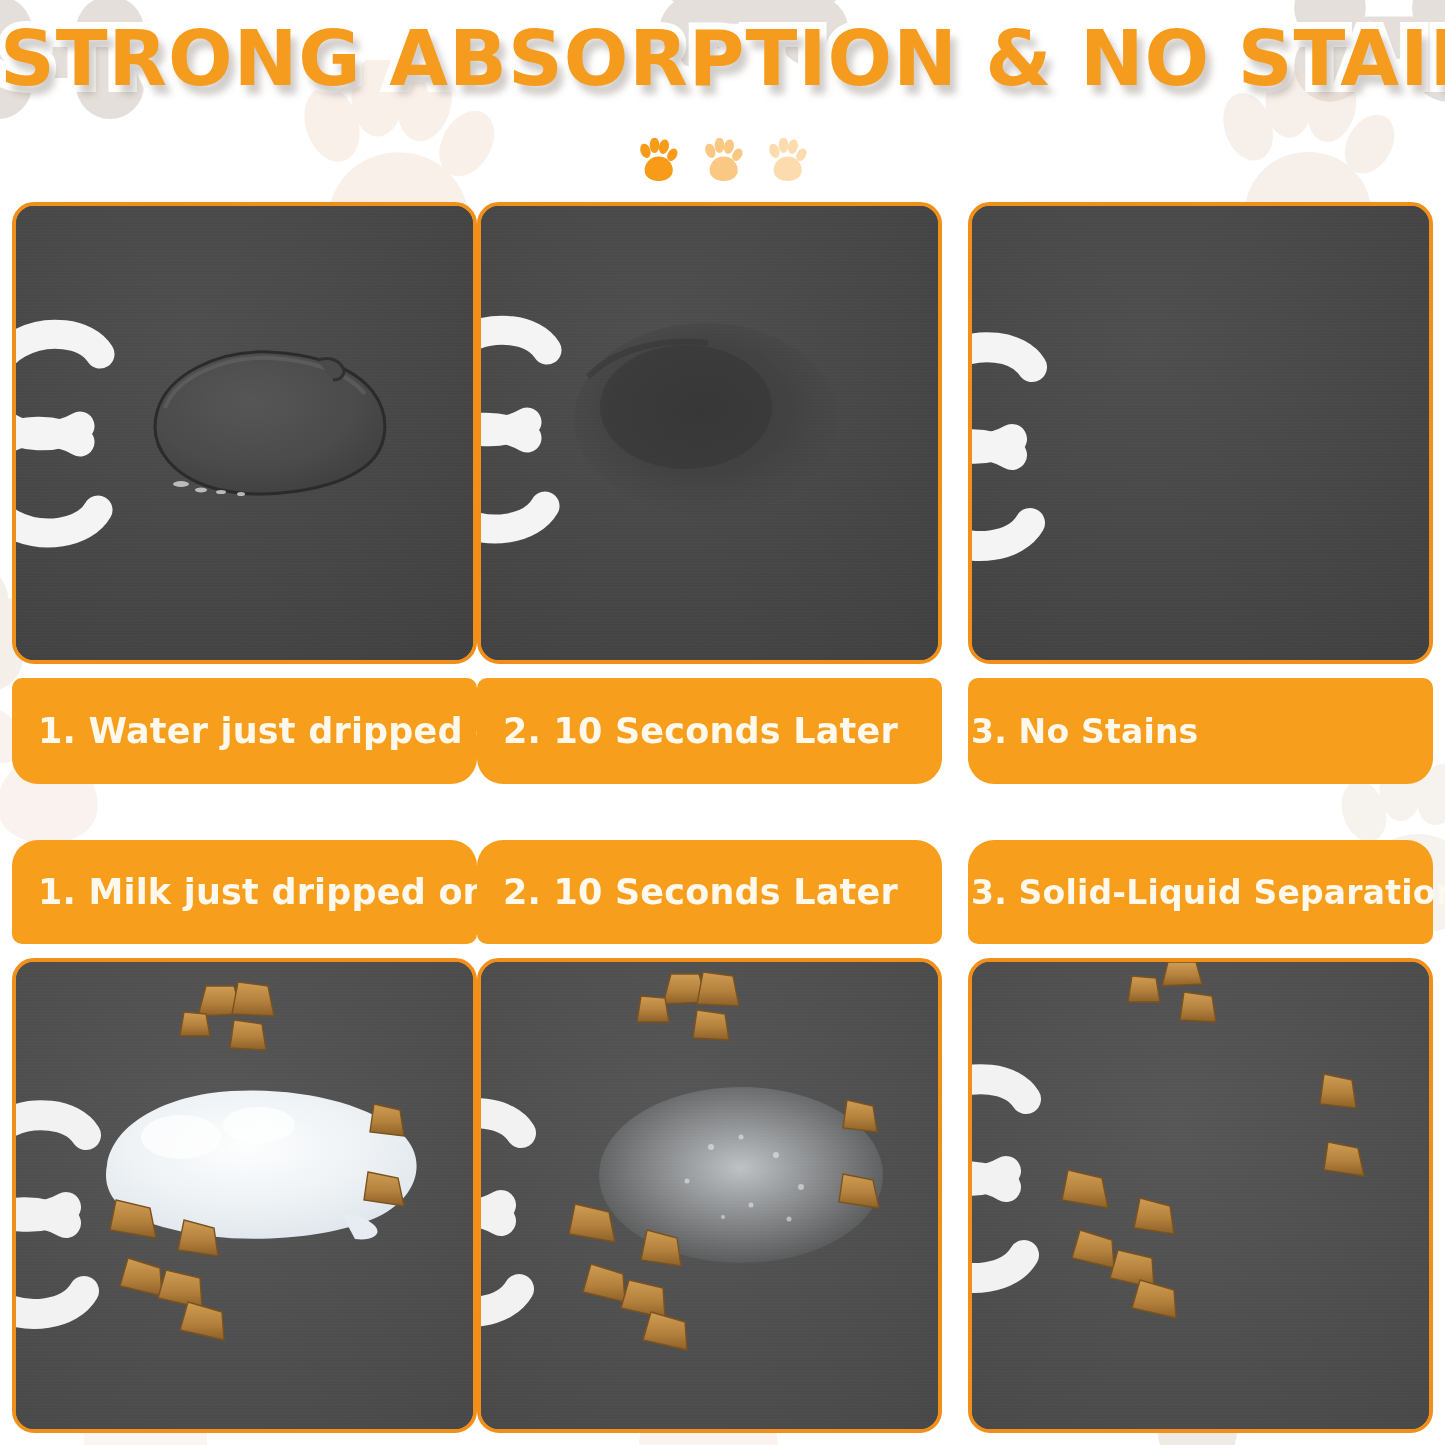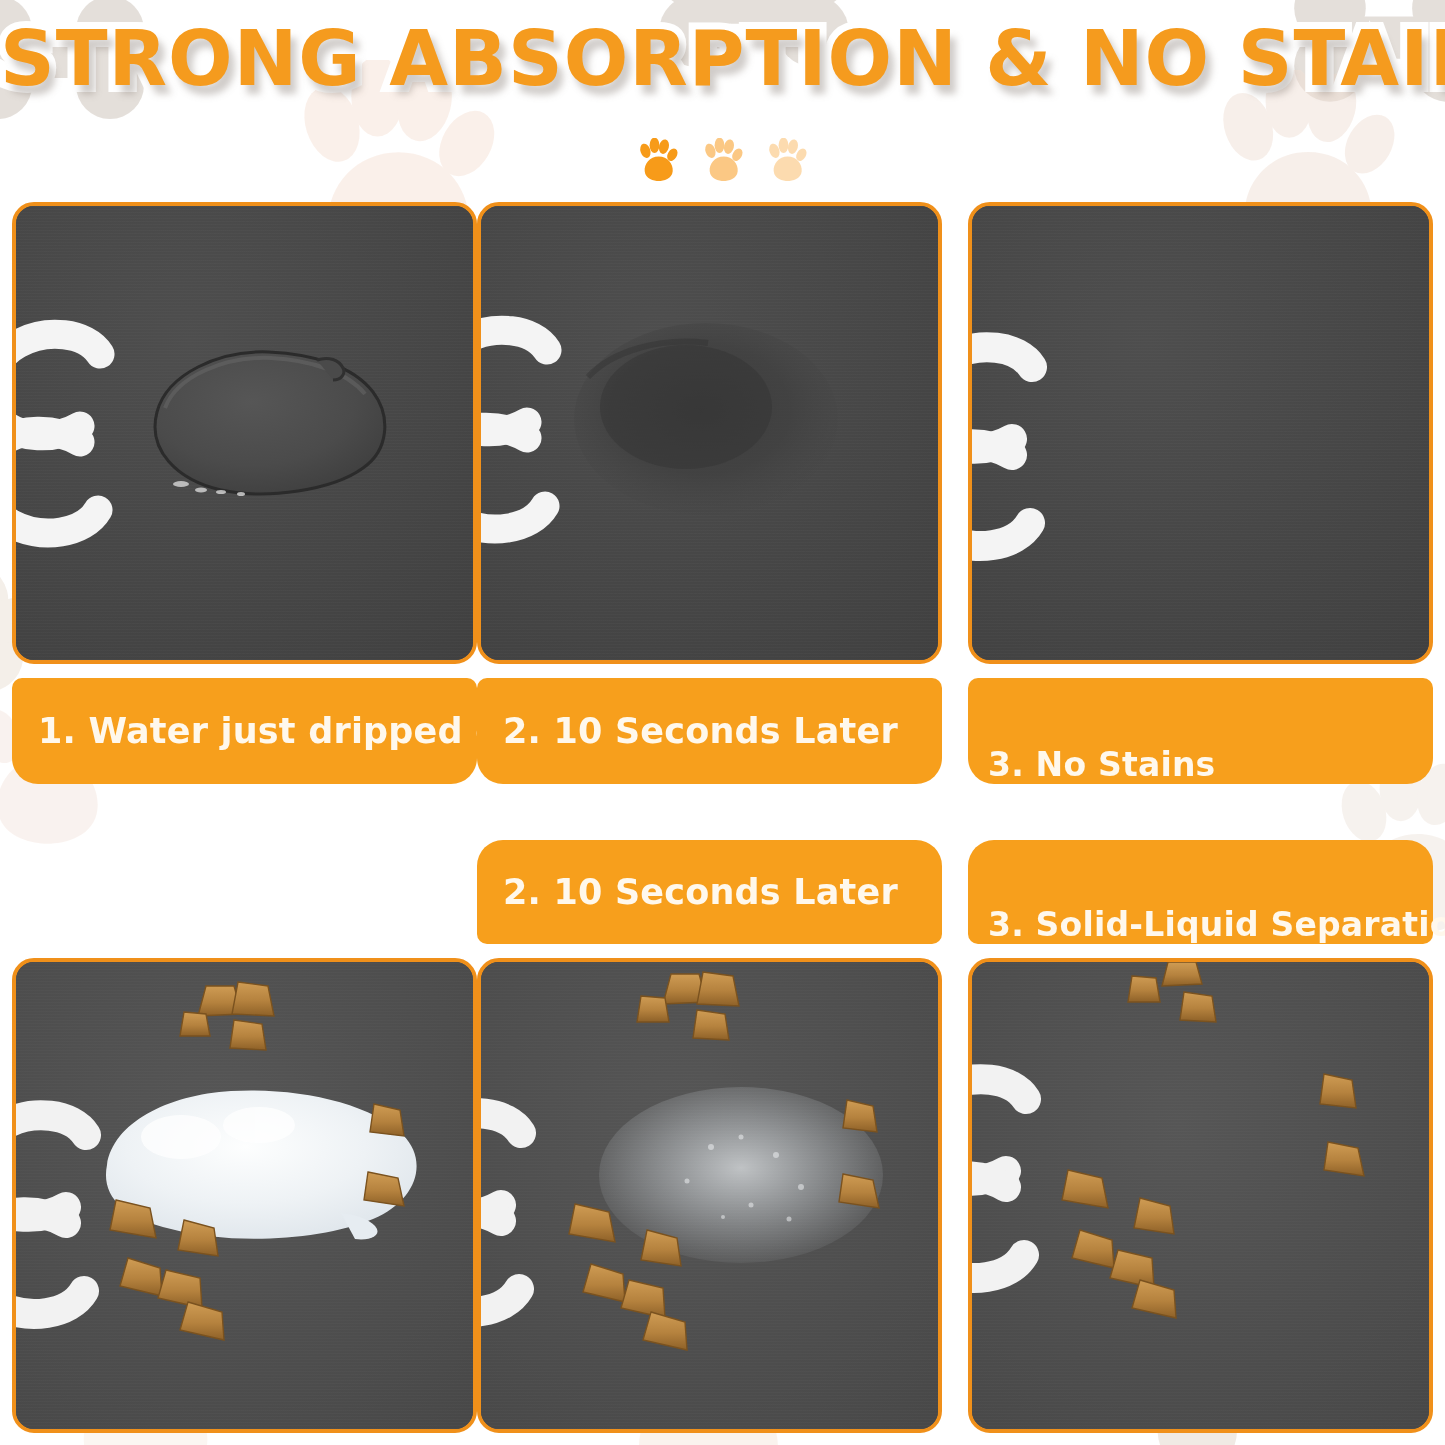--- a/index.html
+++ b/index.html
@@ -89,21 +89,21 @@
     white-space:nowrap;
   }
   .caption.top{
     top:678px;height:106px;
     border-radius:10px 10px 26px 26px;
   }
   .caption.bot{
     top:840px;height:104px;
     border-radius:26px 26px 10px 10px;
   }
-  .caption.c2top, .caption.c2bot{font-size:33px;padding:0 20px;align-items:flex-end;}
+  .caption.c2top, .caption.c2bot{font-size:33px;padding:0 3px;}
 
   
   .mat{
     position:absolute;inset:0;
     background:
       repeating-linear-gradient(0deg, rgba(255,255,255,.018) 0 1px, rgba(0,0,0,0) 1px 3px),
       radial-gradient(120% 120% at 38% 30%, #4e4e4e 0%, #464646 45%, #3c3c3c 100%);
   }
   .mat.light{
     background:
@@ -297,20 +297,23 @@
           <ellipse cx="100" cy="176" rx="5" ry="2"></ellipse>
             <ellipse cx="120" cy="178" rx="4" ry="2"></ellipse>
         </g>
       </svg>
     </div>
 
     <div class="caption top">
       <span>1. Water just dripped on</span>
     </div>
 
+    <div class="caption bot">
+      <span>1. Milk just dripped on</span>
+    </div>
 
     <div class="photo bot">
       <div class="mat light"></div>
       <svg class="logo" style="left:-80px;top:112px;" width="210" height="310" viewBox="0 0 210 300">
         <g fill="none" stroke="#f2f2f2" stroke-width="30" stroke-linecap="round">
           <path d="M150 56c-14-22-54-26-82-10-30 17-38 54-18 76 18 20 56 20 80 6"></path>
           <path d="M148 212c-14 24-56 30-86 14-30-17-36-56-14-78 20-20 58-18 82-4"></path>
         </g>
       </svg>
       <svg class="blob" style="left:75px;top:115px;" width="330" height="200" viewBox="0 0 330 200">

